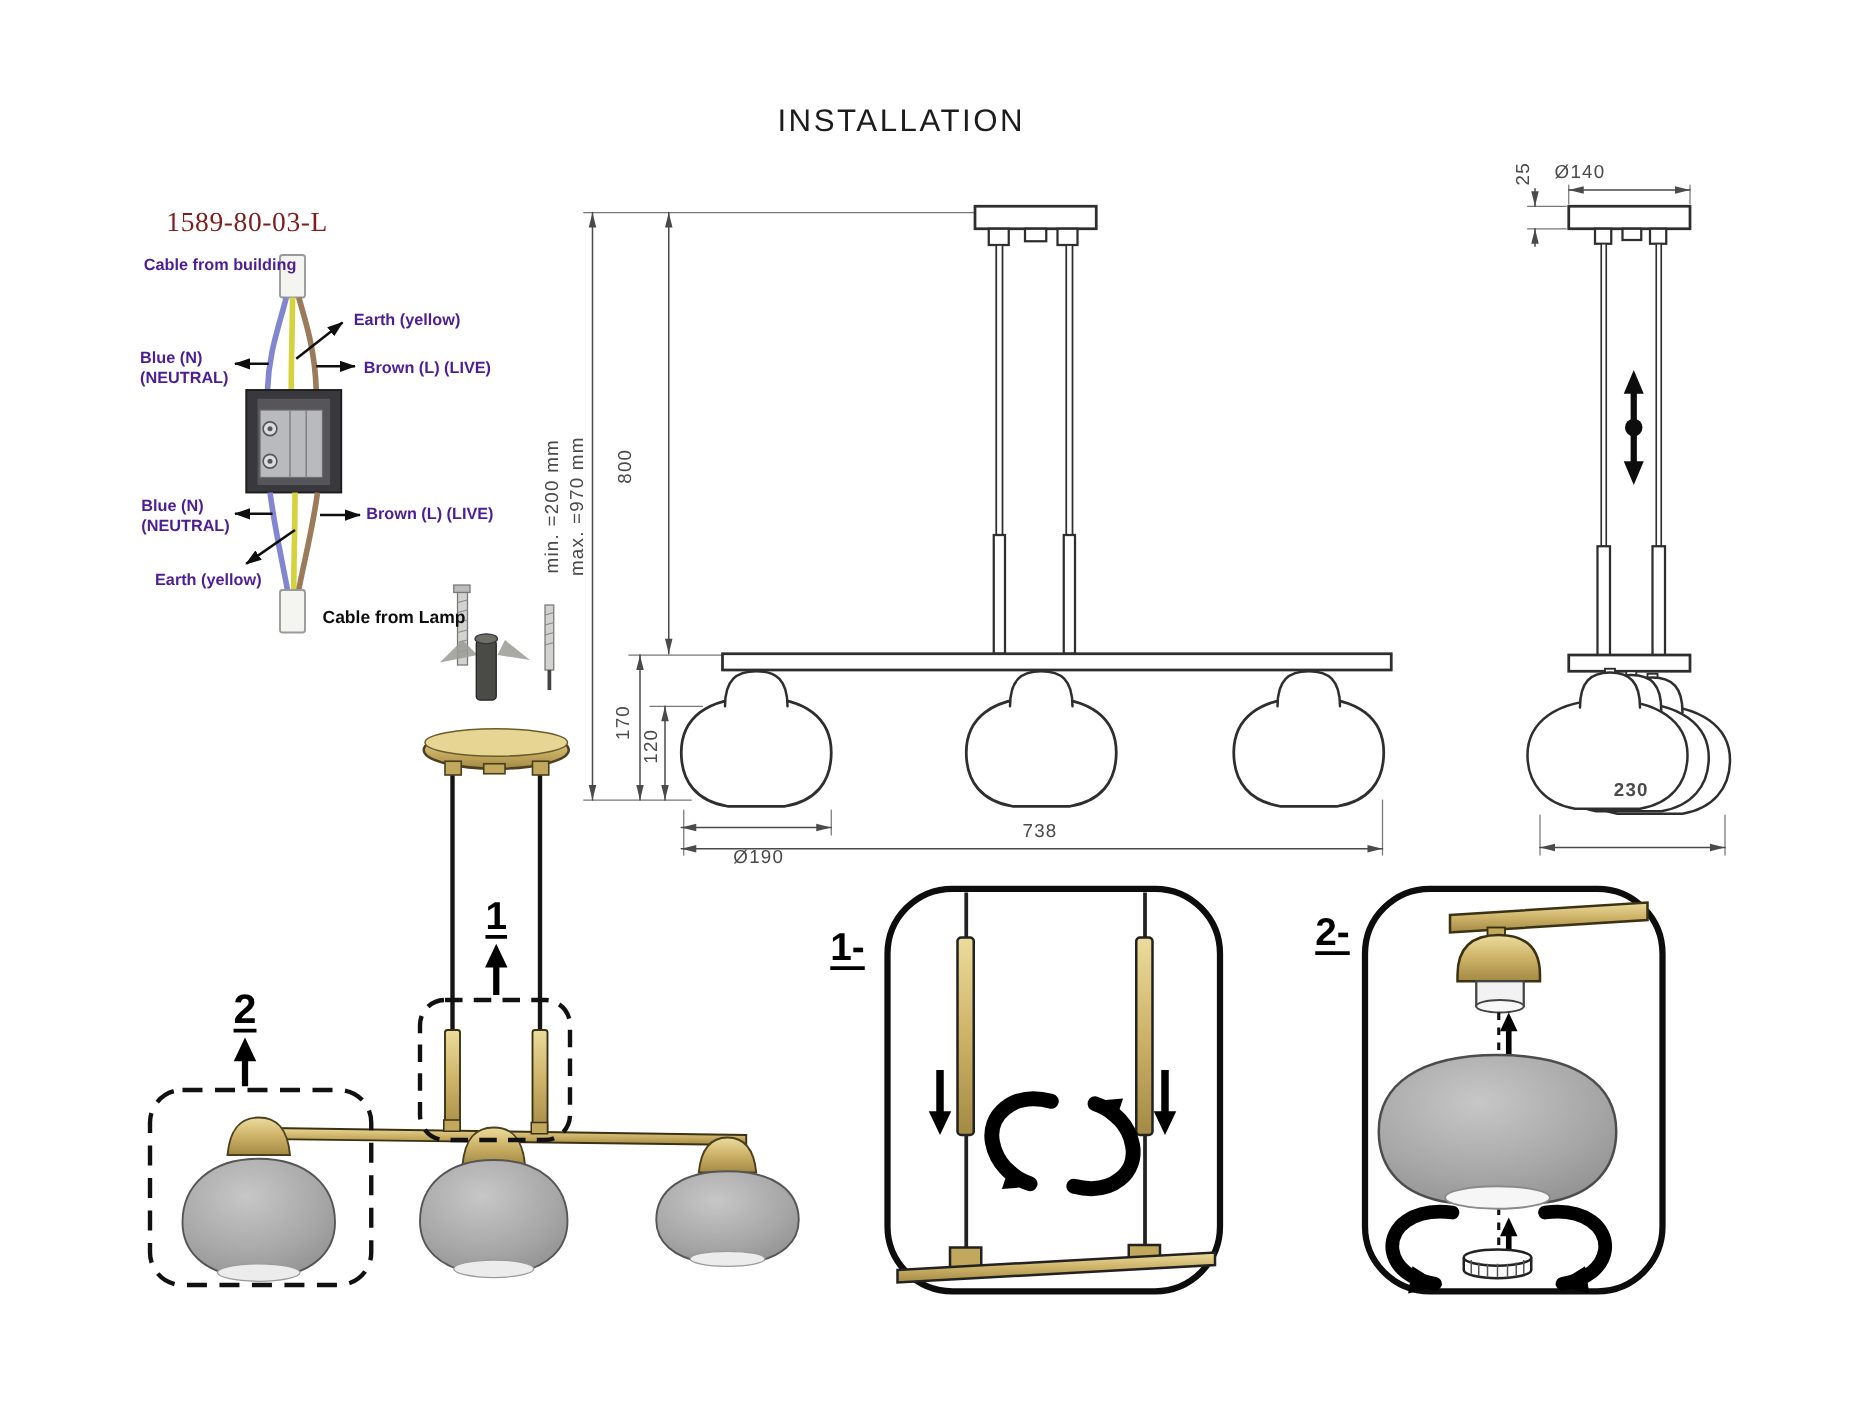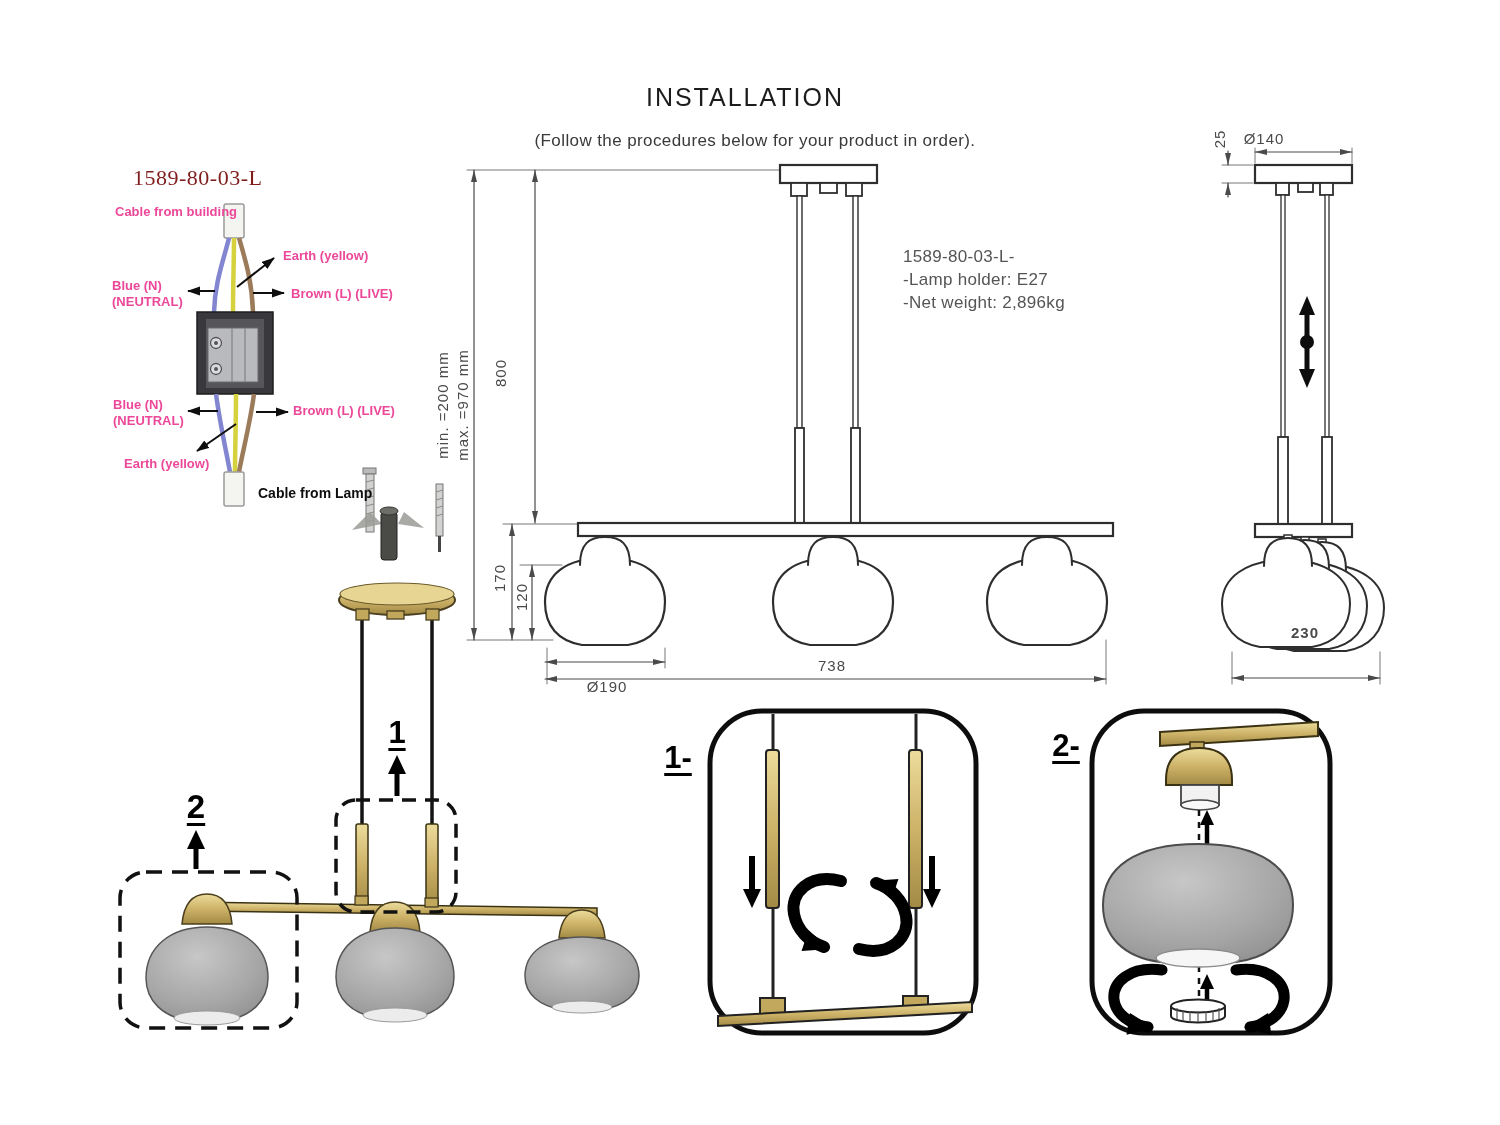--- a/index.html
+++ b/index.html
@@ -7,21 +7,21 @@
           font-family:"Liberation Sans",sans-serif;overflow:hidden;}
   .art{position:absolute;left:0;top:0;width:1500px;height:1125px;}
   .lbl{position:absolute;white-space:nowrap;color:#141414;}
   .c{transform:translate(-50%,-50%);}
   .rot{transform:translate(-50%,-50%) rotate(-90deg);}
   .pre{white-space:pre-line;text-align:center;line-height:1.3;}
   .title{font-size:25px;letter-spacing:2px;color:#1c1c1c;}
   .subtitle{font-size:17px;color:#3a3a3a;letter-spacing:.4px;}
   .dim{font-size:15px;color:#4a4a4a;letter-spacing:1px;}
   .model{font-family:"Liberation Serif",serif;font-size:22px;color:#7f1d1d;letter-spacing:.5px;}
-  .wlbl{font-size:13px;font-weight:bold;color:#ec4899;line-height:1.25;}
+  .wlbl{font-size:13px;font-weight:bold;color:#4c1d95;line-height:1.25;}
   .wlbl14{font-size:14px;font-weight:bold;color:#0e0e0e;}
   .prod{font-size:17px;color:#555;letter-spacing:.3px;line-height:1.35;}
   .prod span{display:block;}
   .callout{font-weight:bold;color:#000;text-decoration:underline;
            text-decoration-thickness:3px;text-underline-offset:5px;}
   .cs{font-size:31px;} .cb{font-size:33px;}
 </style>
 </head>
 <body>
 
@@ -283,40 +283,34 @@
         <line x1="1219" y1="1008" x2="1219" y2="1019"></line>
       </g>
     </g>
     <g fill="none" stroke="#000" stroke-width="11" stroke-linecap="round">
       <path d="M1162,970 C1130,966 1112,982 1114,1000 C1116,1014 1129,1024 1148,1027" marker-end="url(#boldA)"></path>
       <path d="M1236,970 C1268,966 1286,982 1284,1000 C1282,1014 1269,1024 1250,1027" marker-end="url(#boldA)"></path>
     </g>
   </g>
 </svg>
 
-<div class="lbl c title" style="left:745px;top:97px;text-align:center;">INSTALLATION</div>
-<div class="lbl c subtitle" style="left:755px;top:141px;">(Follow the procedures below for your product in order).</div>
+<div class="lbl c title" style="left:721px;top:97px;text-align:center;">INSTALLATION</div>
 
 <div class="lbl model" style="left:133px;top:165px;">1589-80-03-L</div>
 <div class="lbl wlbl" style="left:115px;top:204px;">Cable from building</div>
 <div class="lbl wlbl" style="left:283px;top:248px;">Earth (yellow)</div>
 <div class="lbl wlbl pre" style="left:112px;top:278px;text-align:left;">Blue (N)
 (NEUTRAL)</div>
 <div class="lbl wlbl" style="left:291px;top:286px;">Brown (L) (LIVE)</div>
 <div class="lbl wlbl pre" style="left:113px;top:397px;text-align:left;">Blue (N)
 (NEUTRAL)</div>
 <div class="lbl wlbl" style="left:293px;top:403px;">Brown (L) (LIVE)</div>
 <div class="lbl wlbl" style="left:124px;top:456px;">Earth (yellow)</div>
 <div class="lbl wlbl14" style="left:258px;top:485px;text-align:center;">Cable from Lamp</div>
 
-<div class="lbl prod" style="left:903px;top:246px;">
-  <span>1589-80-03-L-</span>
-  <span>-Lamp holder: E27</span>
-  <span>-Net weight: 2,896kg</span>
-</div>
 
 <div class="lbl rot dim pre" style="left:452px;top:405px;">min. =200 mm
 max. =970 mm</div>
 <div class="lbl rot dim" style="left:500px;top:373px;">800</div>
 <div class="lbl rot dim" style="left:499px;top:578px;">170</div>
 <div class="lbl rot dim" style="left:521px;top:597px;">120</div>
 <div class="lbl c dim" style="left:607px;top:650px;margin-top:36px;">Ø190</div>
 <div class="lbl c dim" style="left:832px;top:665px;">738</div>
 
 <div class="lbl rot dim" style="left:1219px;top:139px;">25</div>

